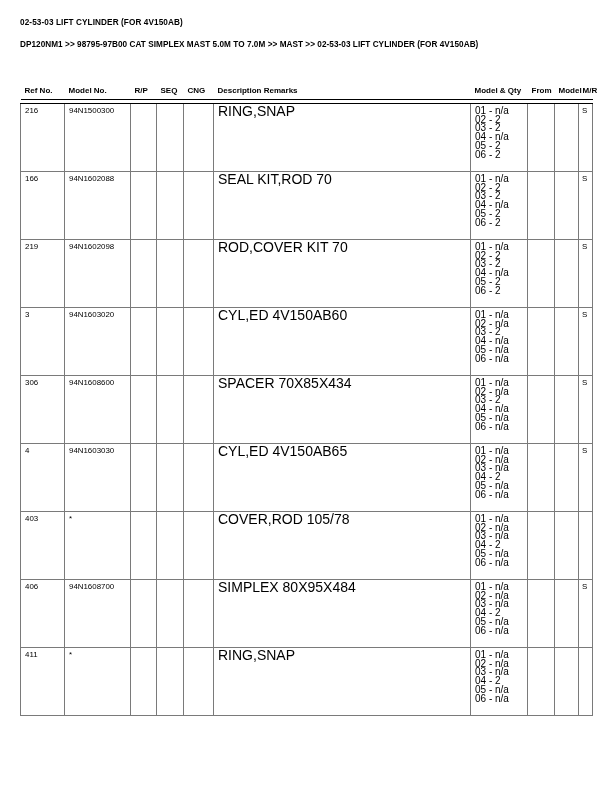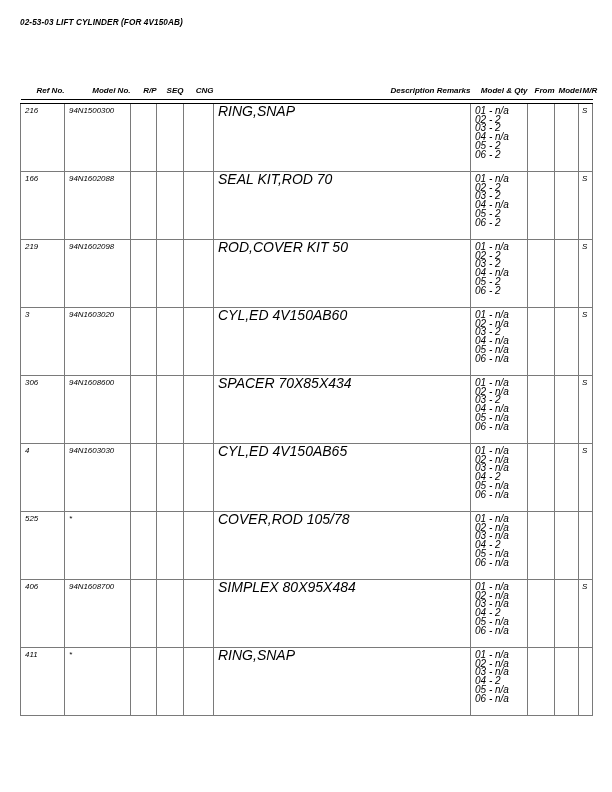--- a/index.html
+++ b/index.html
@@ -14,21 +14,20 @@
     color: #000000;
     position: relative;
     overflow: hidden;
   }
   .page {
     position: absolute;
     left: 0;
     top: 0;
     width: 507px;
     height: 792px;
-    font-style: italic;
   }
   .doc-title {
     position: absolute;
     left: 20px;
     top: 18px;
     font-size: 8.2px;
     font-weight: bold;
     letter-spacing: 0.1px;
     white-space: nowrap;
   }
@@ -60,21 +59,21 @@
   table.parts col.c-cng   { width: 30px; }
   table.parts col.c-desc  { width: 257px; }
   table.parts col.c-model { width: 57px; }
   table.parts col.c-from  { width: 27px; }
   table.parts col.c-upto  { width: 24px; }
   table.parts col.c-mr    { width: 14px; }
 
   table.parts thead th {
     font-size: 8px;
     font-weight: bold;
-    text-align: right;
+    text-align: left;
     padding: 0 0 4px 4px;
     border: none;
     vertical-align: bottom;
     white-space: nowrap;
   }
   table.parts thead tr.head-rule th {
     padding: 0;
     height: 3px;
     border-top: 1.4px solid #000;
     border-bottom: 1.1px solid #000;
@@ -111,20 +110,21 @@
     text-align: center;
   }
 </style>
 </head>
 <body>
 
 <div class="page">
 
   <div class="doc-title">02-53-03 LIFT CYLINDER (FOR 4V150AB)</div>
 
+  <div class="breadcrumb">DP120NM1 &gt;&gt; 98795-97B00 CAT SIMPLEX MAST 5.0M TO 7.0M &gt;&gt; MAST &gt;&gt; 02-53-03 LIFT CYLINDER (FOR 4V150AB)</div>
 
   <div class="table-wrap">
     <table class="parts">
       <colgroup>
         <col class="c-ref">
           <col class="c-part">
           <col class="c-rp">
           <col class="c-seq">
         <col class="c-cng">
           <col class="c-desc">
@@ -188,21 +188,21 @@
             <td></td>
             <td></td>
             <td class=" cell-mr"><span class="plain">S</span></td>
           </tr>
           <tr>
             <td class="first"><span class="plain">219</span></td>
             <td><span class="plain">94N1602098</span></td>
             <td></td>
             <td></td>
             <td></td>
-            <td><span class="desc-text">ROD,COVER KIT 50</span></td>
+            <td><span class="desc-text">ROD,COVER KIT 70</span></td>
             <td>
               <span class="qty-line">01 - n/a</span>
               <span class="qty-line">02 - 2</span>
               <span class="qty-line">03 - 2</span>
               <span class="qty-line">04 - n/a</span>
               <span class="qty-line">05 - 2</span>
               <span class="qty-line">06 - 2</span>
             </td>
             <td></td>
             <td></td>
@@ -259,21 +259,21 @@
               <span class="qty-line">03 - n/a</span>
               <span class="qty-line">04 - 2</span>
               <span class="qty-line">05 - n/a</span>
               <span class="qty-line">06 - n/a</span>
             </td>
             <td></td>
             <td></td>
             <td class=" cell-mr"><span class="plain">S</span></td>
           </tr>
           <tr>
-            <td class="first"><span class="plain">525</span></td>
+            <td class="first"><span class="plain">403</span></td>
             <td><span class="plain">*</span></td>
             <td></td>
             <td></td>
             <td></td>
             <td><span class="desc-text">COVER,ROD 105/78</span></td>
             <td>
               <span class="qty-line">01 - n/a</span>
               <span class="qty-line">02 - n/a</span>
               <span class="qty-line">03 - n/a</span>
               <span class="qty-line">04 - 2</span>

